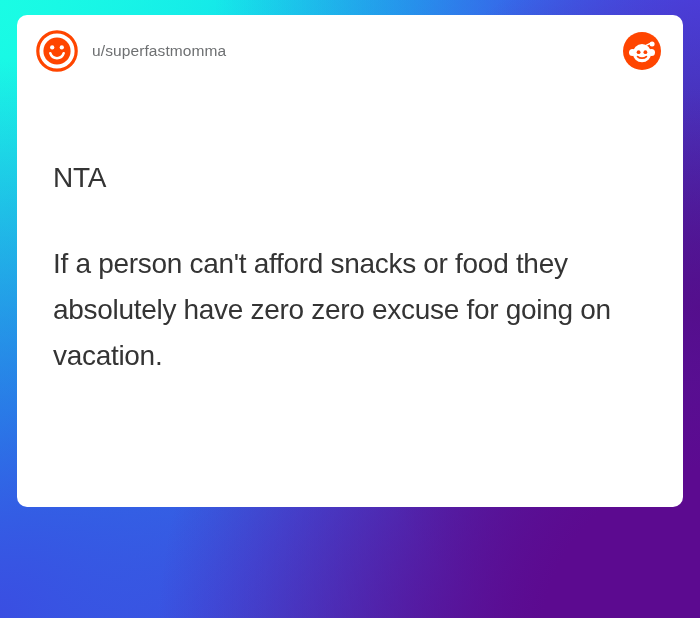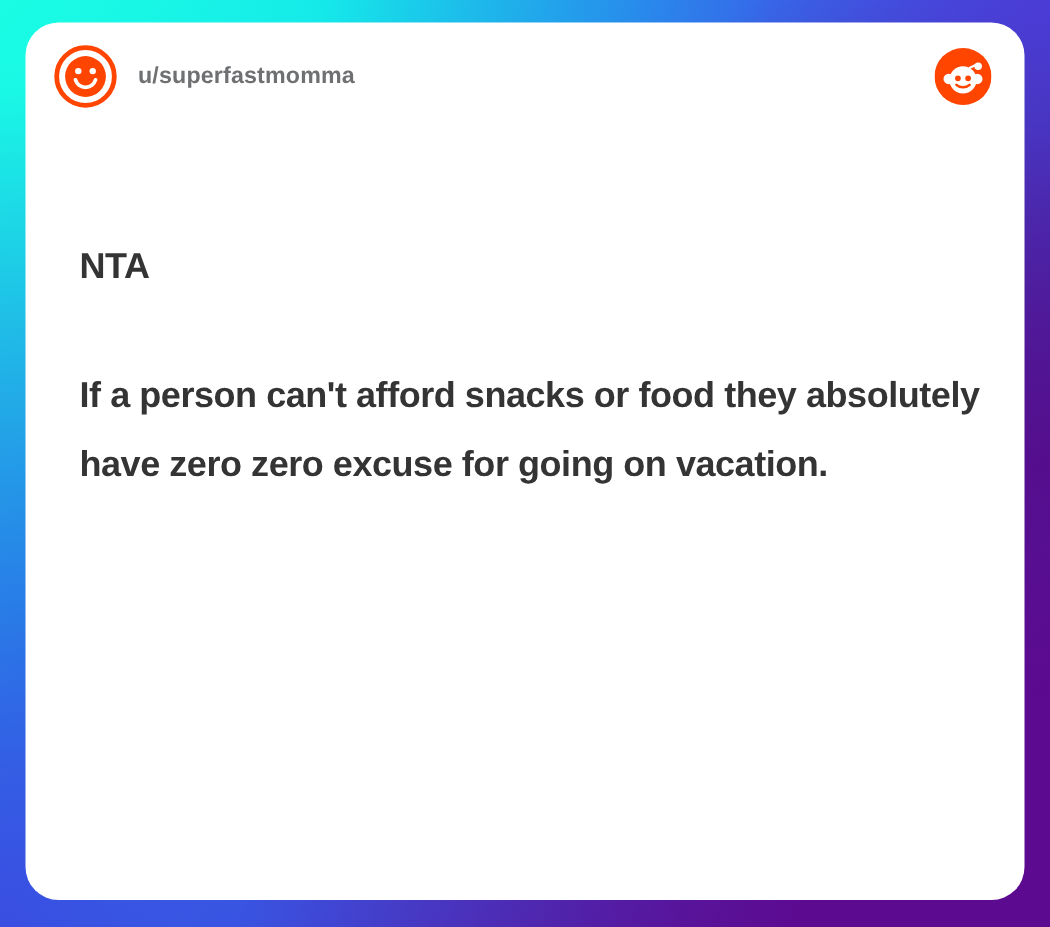--- a/index.html
+++ b/index.html
@@ -22,26 +22,25 @@
       radial-gradient(circle at 100% 0%, #4b44e6 0%, rgba(75,68,230,0) 52%),
       radial-gradient(circle at 0% 100%, #3a4ee2 0%, rgba(58,78,226,0) 60%),
       radial-gradient(circle at 0% 0%, #1afce4 0%, rgba(26,252,228,0) 55%),
       linear-gradient(135deg, #12e9ec 0%, #0ab8f2 32%, #3b59e0 62%, #5c0a90 100%);
   }
   #card {
     position: absolute;
     left: 17px;
     top: 15px;
     width: 666px;
-    height: 585px;
+    height: 492px;
     background: #ffffff;
-    border-radius: 22px;
+    border-radius: 10px;
     box-sizing: border-box;
     overflow: hidden;
-    font-weight: bold;
   }
   .card-header {
     position: absolute;
     left: 0;
     top: 0;
     right: 0;
     height: 72px;
     display: flex;
     align-items: center;
     padding: 0 22px 0 19px;
@@ -68,21 +67,21 @@
     flex: 0 0 auto;
     display: block;
   }
   .card-body {
     position: absolute;
     left: 36px;
     right: 30px;
     top: 140px;
   }
   .para {
-    font-size: 24px;
+    font-size: 28px;
     line-height: 46px;
     color: #343434;
     letter-spacing: -0.3px;
     margin: 0 0 40px 0;
     font-family: "Liberation Sans", sans-serif;
     white-space: pre-wrap;
   }
   .para:last-child { margin-bottom: 0; }
 </style>
 </head>

